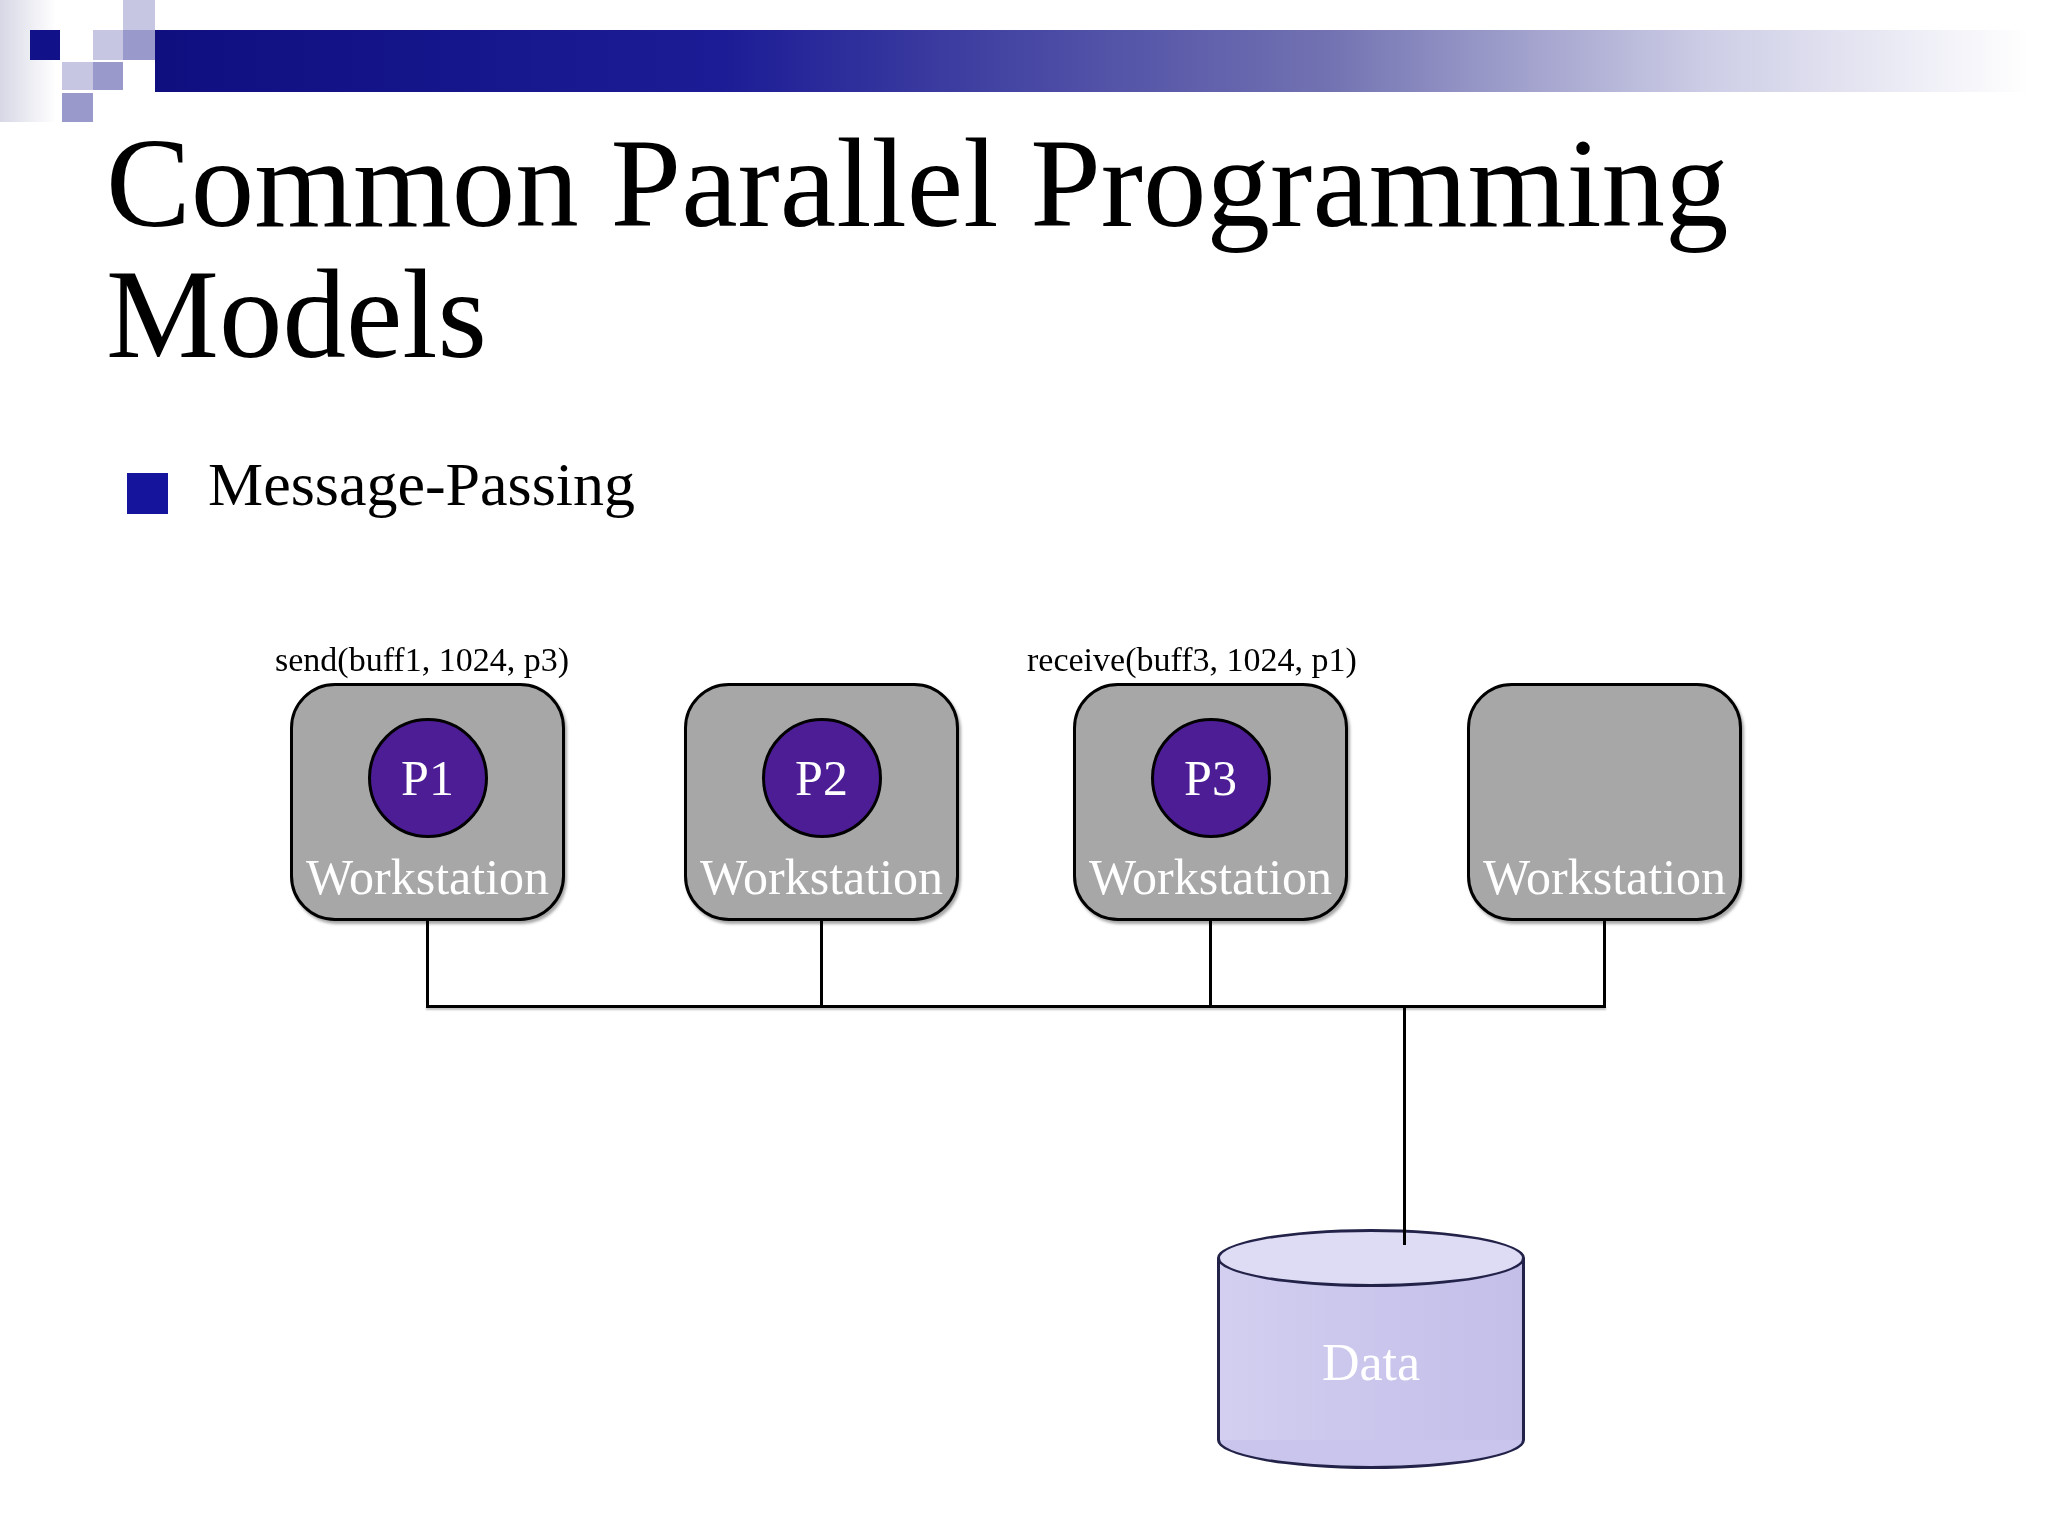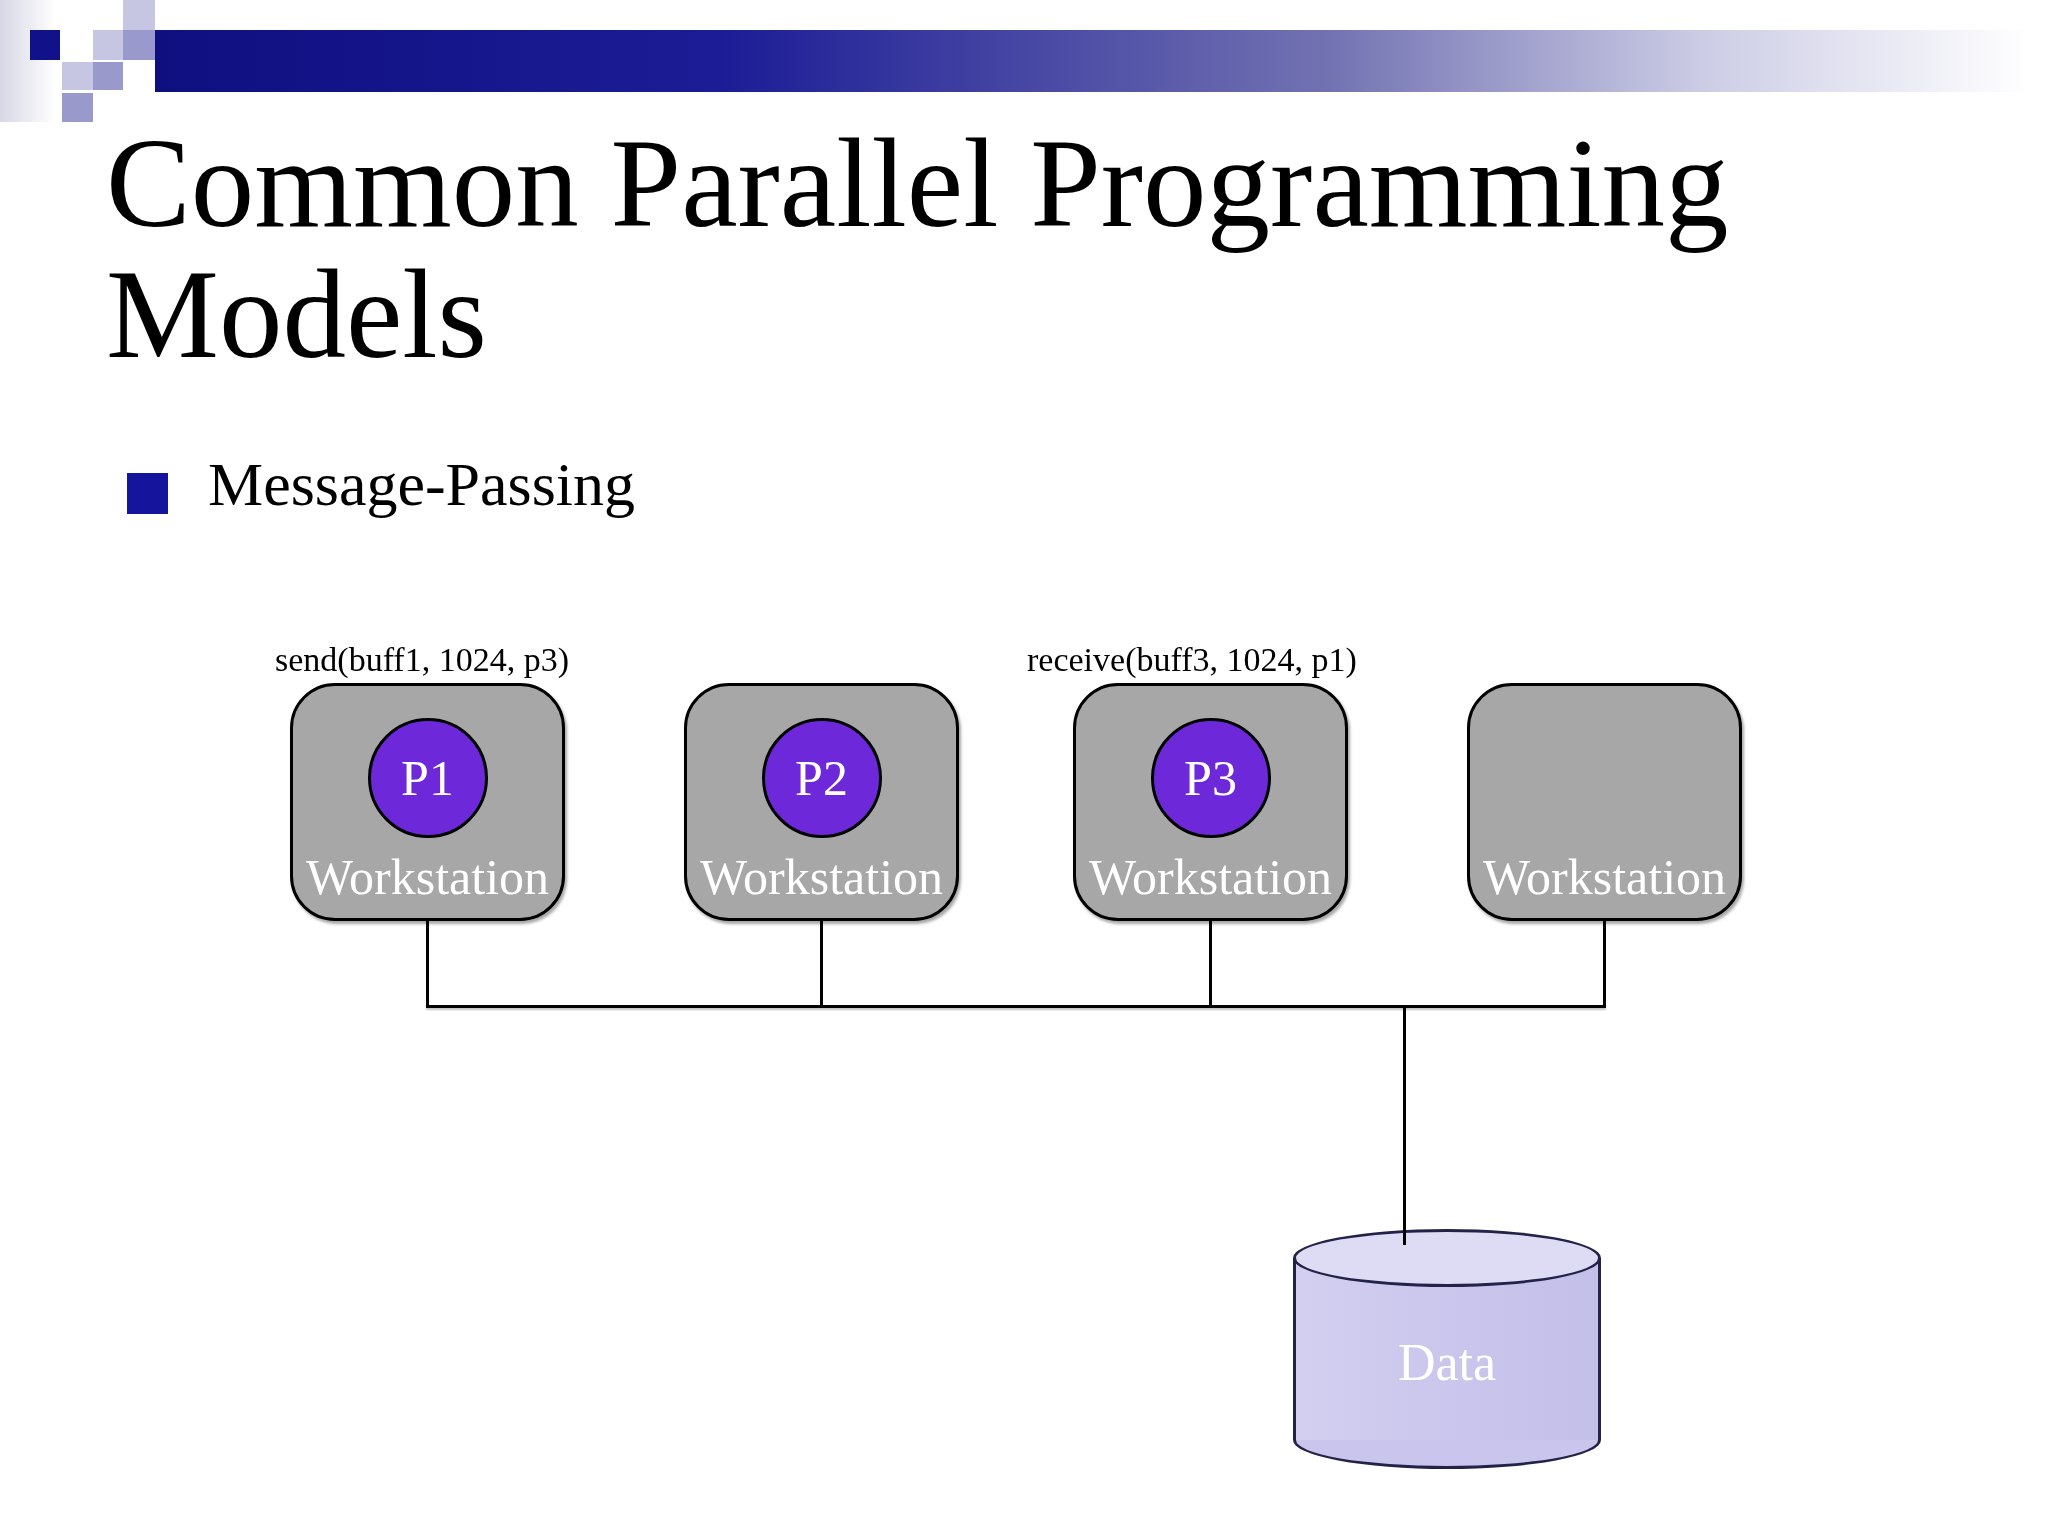--- a/index.html
+++ b/index.html
@@ -49,35 +49,35 @@
   .fn-receive{left:1027px;}
   .ws{
     position:absolute; top:683px; width:275px; height:238px;
     background:#a7a7a7; border:3px solid #000; border-radius:45px;
     box-sizing:border-box; box-shadow:2px 3px 3px rgba(0,0,0,0.35);
   }
   .ws1{left:290px;} .ws2{left:684px;} .ws3{left:1073px;} .ws4{left:1467px;}
   .proc-circle{
     position:absolute; left:50%; top:32px; transform:translateX(-50%);
     width:120px; height:120px; border-radius:50%;
-    background:#6d28d9; border:3px solid #000; box-sizing:border-box;
+    background:#4c1d95; border:3px solid #000; box-sizing:border-box;
     display:flex; align-items:center; justify-content:center;
   }
   .proc-label{font-size:50px; color:#fff;}
   .ws-label{
     position:absolute; left:50%; transform:translateX(-50%); bottom:12px;
     font-size:50px; color:#fff; white-space:nowrap;text-align:center;
   }
   .line{position:absolute; background:#000;}
   .vline{width:3px; top:921px; height:86px;}
   .v1{left:426px;} .v2{left:820px;} .v3{left:1209px;} .v4{left:1603px;}
   .bus{left:426px; top:1005px; width:1180px; height:3px; box-shadow:0 2px 2px rgba(0,0,0,0.25);}
   .drop{left:1403px; top:1005px; width:3px; height:240px; z-index:3;}
   
-  .cylinder{position:absolute; left:1293px; top:1229px; width:308px; height:240px; z-index:2;}
+  .cylinder{position:absolute; left:1217px; top:1229px; width:308px; height:240px; z-index:2;}
   .cyl-bottom{
     position:absolute; left:0; bottom:0; width:100%; height:58px;
     border-radius:50%; background:#c9c5ec; border:3px solid #23234a; box-sizing:border-box;
   }
   .cyl-side{
     position:absolute; left:0; top:29px; width:100%; height:182px;
     background:linear-gradient(90deg,#d2cff0 0%,#c9c5ec 55%,#c3bfe9 100%);
     border-left:3px solid #23234a; border-right:3px solid #23234a; box-sizing:border-box;
   }
   .cyl-top{

